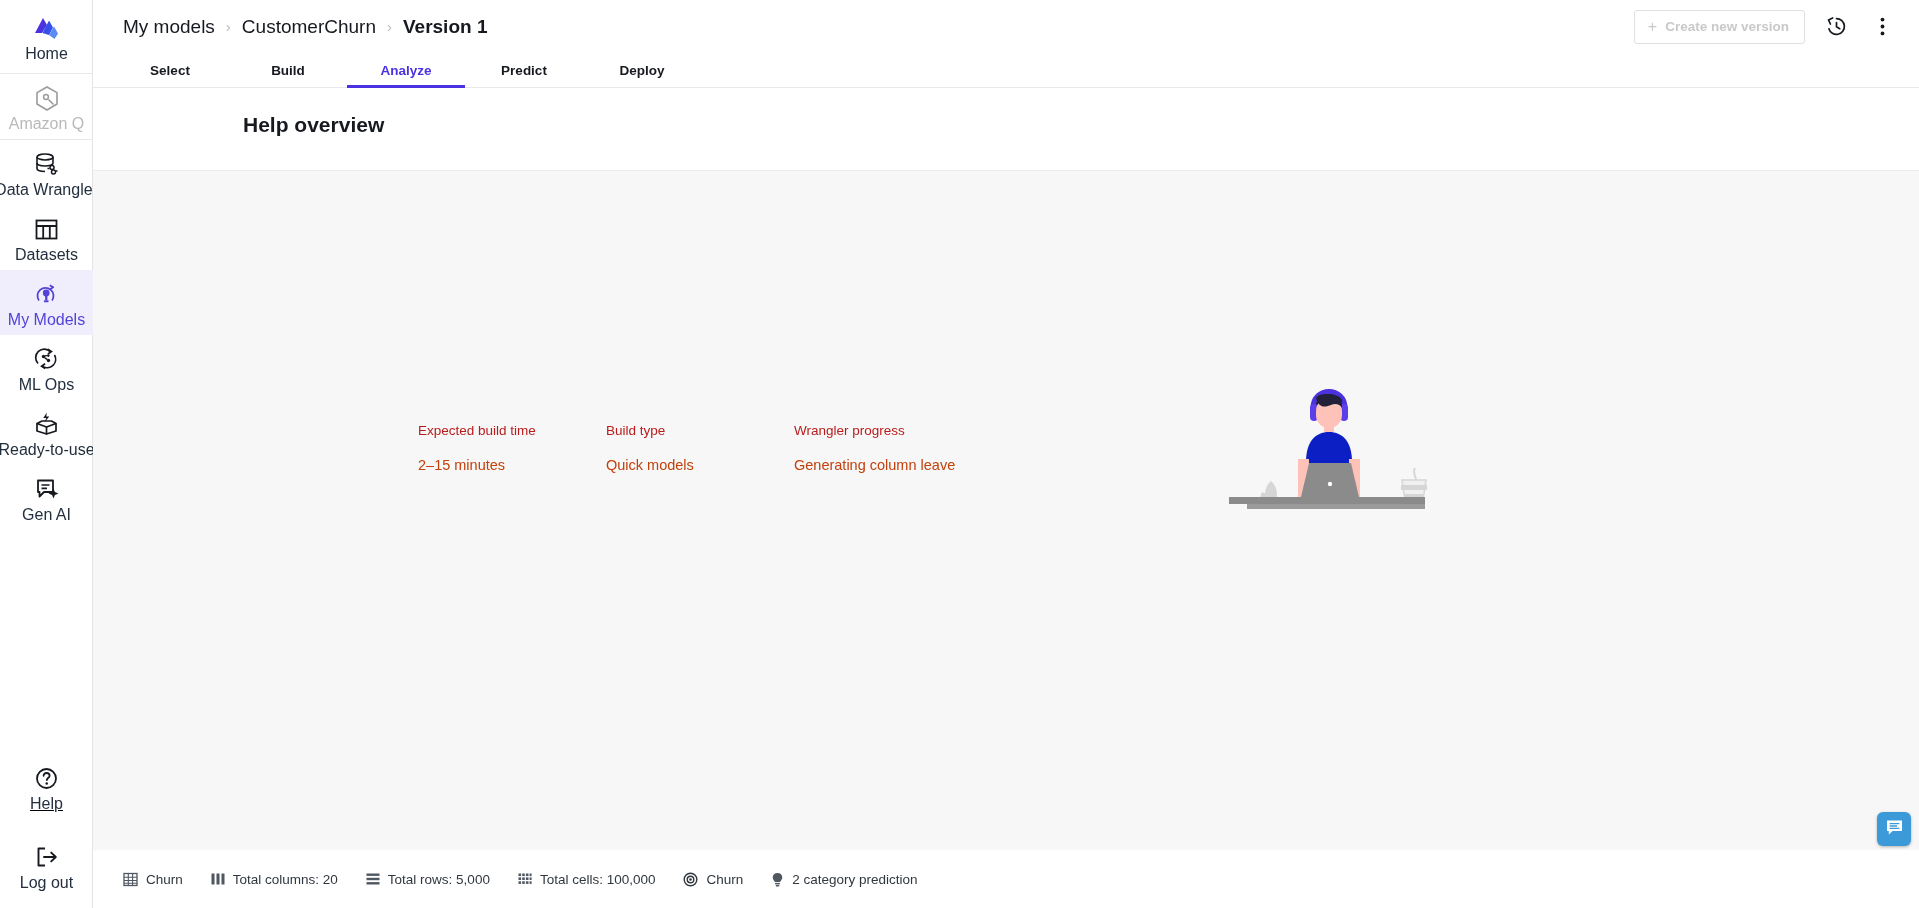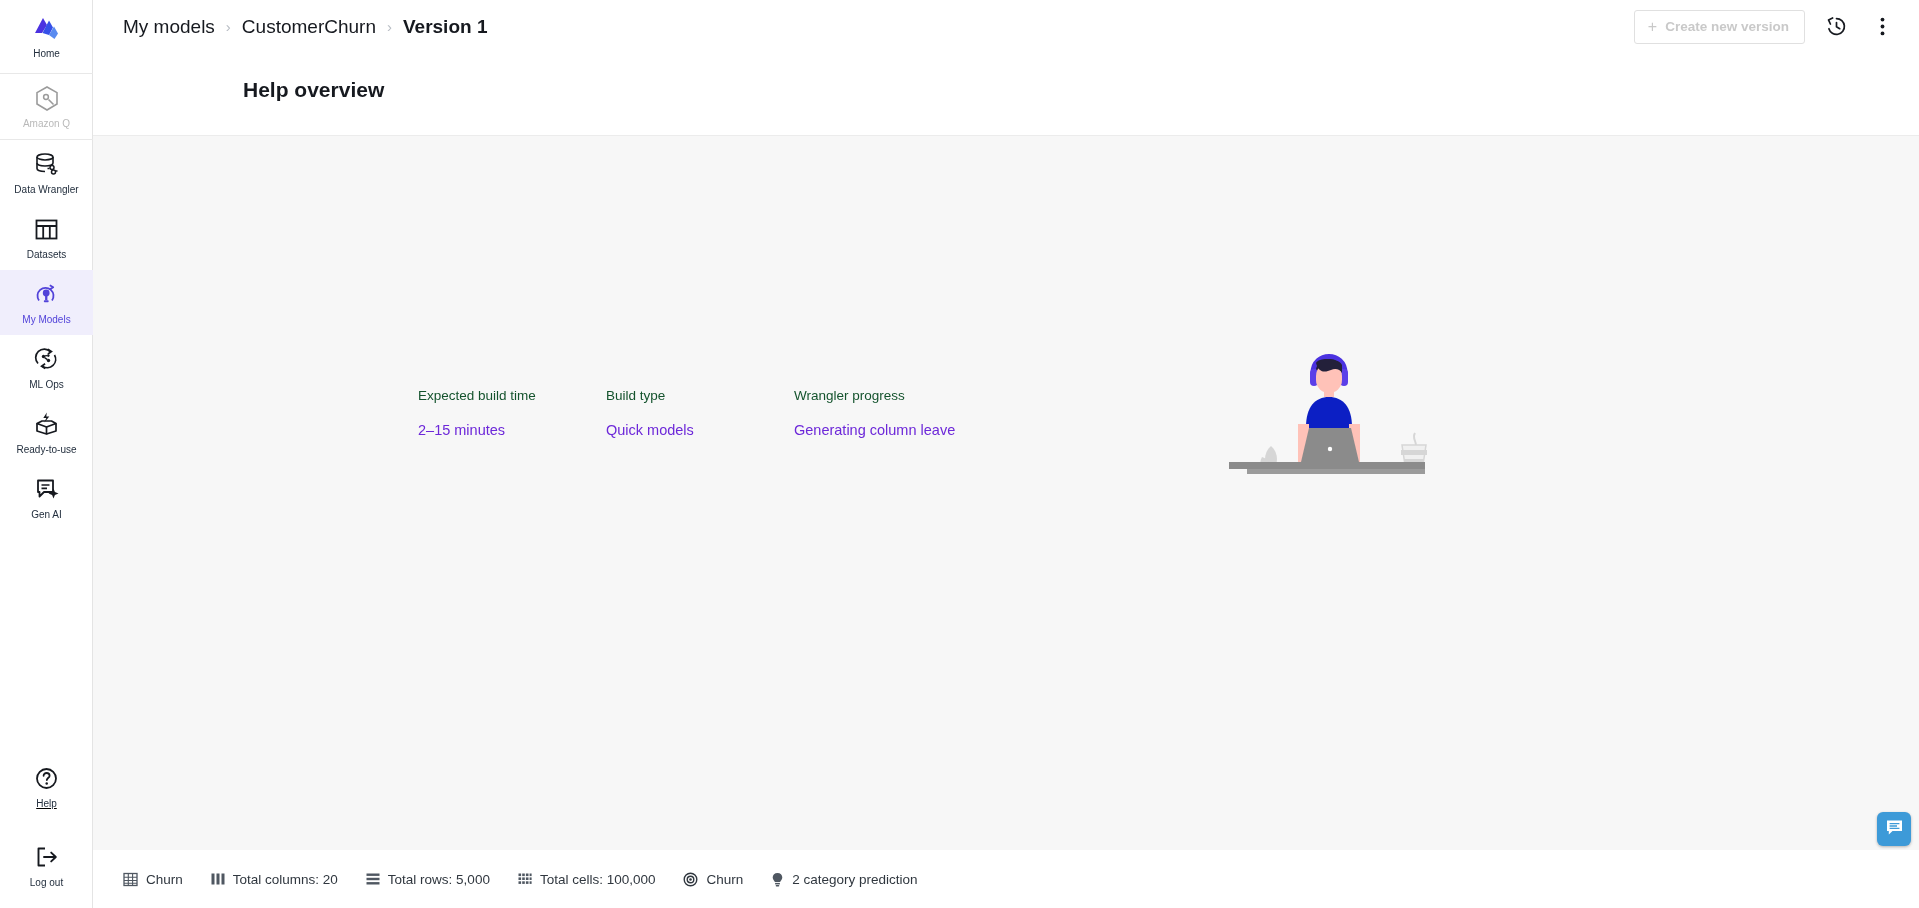--- a/index.html
+++ b/index.html
@@ -27,21 +27,21 @@
     width: 93px;
     display: flex; flex-direction: column;
     align-items: center; justify-content: center;
     padding: 10px 2px 8px 2px;
     cursor: pointer;
     text-decoration: none;
     user-select: none;
   }
   .nav-item .ico { display: block; height: 28px; display:flex; align-items:center; justify-content:center; }
   .nav-label {
-    font-size: 10px;
+    font-size: 16px;
     color: #232f3e;
     margin-top: 5px;
     text-align: left;
     line-height: 14px;
     white-space: nowrap;
   }
   .nav-item.home { padding-top: 14px; padding-bottom: 12px; }
   .nav-sep { height: 1px; background: #e8e8e8; width: 93px; }
   .nav-item.disabled .nav-label { color: #b9b9b9; }
   .nav-item.active { background: #f0eefc; }
@@ -136,22 +136,22 @@
     position: absolute;
     left: 0; right: 0; top: 0; bottom: 58px;
   }
 
   #build-info {
     position: absolute;
     left: 325px; top: 252px;
     display: flex;
   }
   .info-col { width: 188px; }
-  .info-label { font-size: 13.5px; color: #14532d; margin-bottom: 19px; white-space: nowrap;}
-  .info-value { font-size: 14.5px; color: #6d28d9; white-space: nowrap; }
+  .info-label { font-size: 13.5px; color: #b91c1c; margin-bottom: 19px; white-space: nowrap;}
+  .info-value { font-size: 14.5px; color: #c2410c; white-space: nowrap; }
 
   #illustration { position: absolute; left: 1136px; top: 205px; }
 
   
   #statusbar {
     position: absolute; left: 0; right: 0; bottom: 0;
     height: 58px;
     background: #ffffff;
     display: flex; align-items: center;
     padding-left: 30px;
@@ -332,20 +332,37 @@
         <div class="icon-btn">
           <svg width="5" height="19" viewBox="0 0 5 19">
             <circle cx="2.5" cy="2.6" r="1.9" fill="#16191f"></circle>
             <circle cx="2.5" cy="9.5" r="1.9" fill="#16191f"></circle>
             <circle cx="2.5" cy="16.4" r="1.9" fill="#16191f"></circle>
           </svg>
         </div>
       </div>
     </div>
 
+    <div id="tabs">
+      <div class="tab">
+          <span>Select</span>
+        </div>
+      <div class="tab">
+          <span>Build</span>
+        </div>
+      <div class="tab active">
+          <span>Analyze</span>
+        </div>
+      <div class="tab">
+          <span>Predict</span>
+        </div>
+      <div class="tab">
+          <span>Deploy</span>
+        </div>
+    </div>
 
     <div id="page-head">
       <h1 id="page-title">Help overview</h1>
     </div>
 
     <div id="content">
       <div id="content-inner">
 
         <div id="build-info">
           <div class="info-col">

